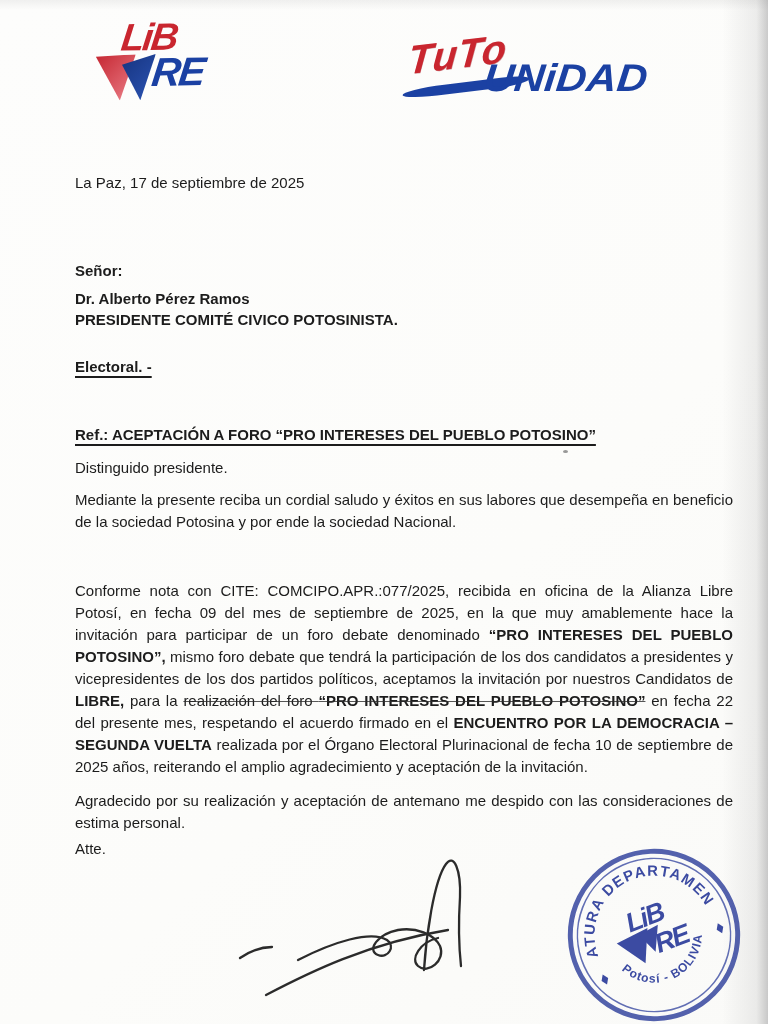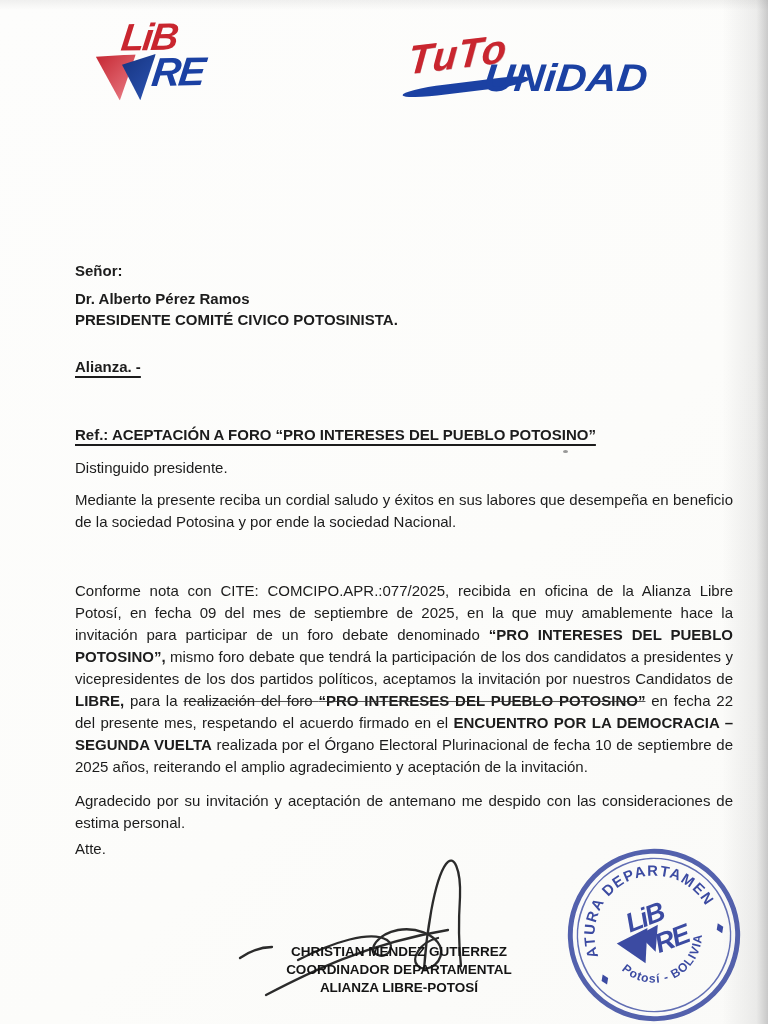--- a/index.html
+++ b/index.html
@@ -115,59 +115,55 @@
       <span class="libre-re">RE</span>
     </div>
   </div>
 
   <div class="tuto-logo">
     <div class="tuto-script">TuTo</div>
     <div class="tuto-swoosh"></div>
     <div class="tuto-word">UNiDAD</div>
   </div>
 
+  <div class="txt" style="top:172px;">La Paz, 17 de septiembre de 2025</div>
 
   <div class="txt b" style="top:248px;margin-top:12px;">Señor:</div>
 
   <div class="txt b" style="top:309px;">PRESIDENTE COMITÉ CIVICO POTOSINISTA.</div>
   <div class="txt b" style="top:288px;">Dr. Alberto Pérez Ramos</div>
 
   <div class="txt" style="top:356px;">
-    <span class="b u">Alianza. -</span>
+    <span class="b u">Electoral. -</span>
   </div>
 
   <div class="txt ref-wrap" style="top:424px;">
     <span class="b u">Ref.: ACEPTACIÓN A FORO “PRO INTERESES DEL PUEBLO POTOSINO”</span>
   </div>
   <div class="dot-artifact"></div>
 
   <div class="txt just" style="top:489px;">Mediante la presente reciba un cordial saludo y éxitos en sus labores que desempeña en beneficio de la sociedad Potosina y por ende la sociedad Nacional.</div>
 
   <div class="txt" style="top:457px;">Distinguido presidente.</div>
 
   <div class="txt just" style="top:580px;"><span>Conforme nota con CITE: COMCIPO.APR.:077/2025, recibida en oficina de la Alianza Libre Potosí, en fecha 09 del mes de septiembre de 2025, en la que muy amablemente hace la invitación para participar de un foro debate denominado </span><span class="b">“PRO INTERESES DEL PUEBLO POTOSINO”,</span><span> mismo foro debate que tendrá la participación de los dos candidatos a presidentes y vicepresidentes de los dos partidos políticos, aceptamos la invitación por nuestros Candidatos de </span><span class="b">LIBRE,</span><span> para la </span><span class="strike">realización del foro </span><span class="b strike">“PRO INTERESES DEL PUEBLO POTOSINO”</span><span> en fecha 22 del presente mes, respetando el acuerdo firmado en el </span><span class="b">ENCUENTRO POR LA DEMOCRACIA – SEGUNDA VUELTA</span><span> realizada por el Órgano Electoral Plurinacional de fecha 10 de septiembre de 2025 años, reiterando el amplio agradecimiento y aceptación de la invitación.</span></div>
 
-  <div class="txt just" style="top:790px;">Agradecido por su invitación y aceptación de antemano me despido con las consideraciones de estima personal.</div>
+  <div class="txt just" style="top:790px;">Agradecido por su realización y aceptación de antemano me despido con las consideraciones de estima personal.</div>
 
   <div class="txt" style="top:838px;">Atte.</div>
 
   <svg class="sig-svg" width="250" height="160" viewBox="0 0 250 160">
     <g fill="none" stroke="#2b2b2b" stroke-width="2.3" stroke-linecap="round">
       <path d="M 186,128 C 188,95 196,38 208,22 C 216,11 223,28 222,55 C 220,86 221,106 223,124"></path>
       <path d="M 60,118 C 95,100 133,88 149,98 C 158,104 150,117 140,113 C 128,108 140,92 160,88 C 178,85 196,92 202,104 C 208,118 190,133 180,124 C 172,117 182,100 200,96"></path>
       <path d="M 28,153 C 70,131 130,101 210,88"></path>
       <path d="M 2,116 C 12,109 24,105 34,105"></path>
     </g>
   </svg>
 
-  <div class="sig-block">
-    <div>CHRISTIAN MENDEZ GUTIERREZ</div>
-    <div>COORDINADOR DEPARTAMENTAL</div>
-    <div>ALIANZA LIBRE-POTOSÍ</div>
-  </div>
 
   <div class="stamp">
     <svg width="196" height="180" viewBox="0 0 200 200">
       <g fill="none" stroke="#2c3d9b">
         <circle cx="100" cy="100" r="93" stroke-width="5.5" opacity="0.88"></circle>
         <circle cx="100" cy="100" r="85" stroke-width="1.8" opacity="0.8"></circle>
       </g>
       <defs>
         <path id="arcTop" d="M 34,100 A 66,66 0 0 1 166,100"></path>
         <path id="arcBottom" d="M 47,100 A 53,53 0 0 0 153,100"></path>

